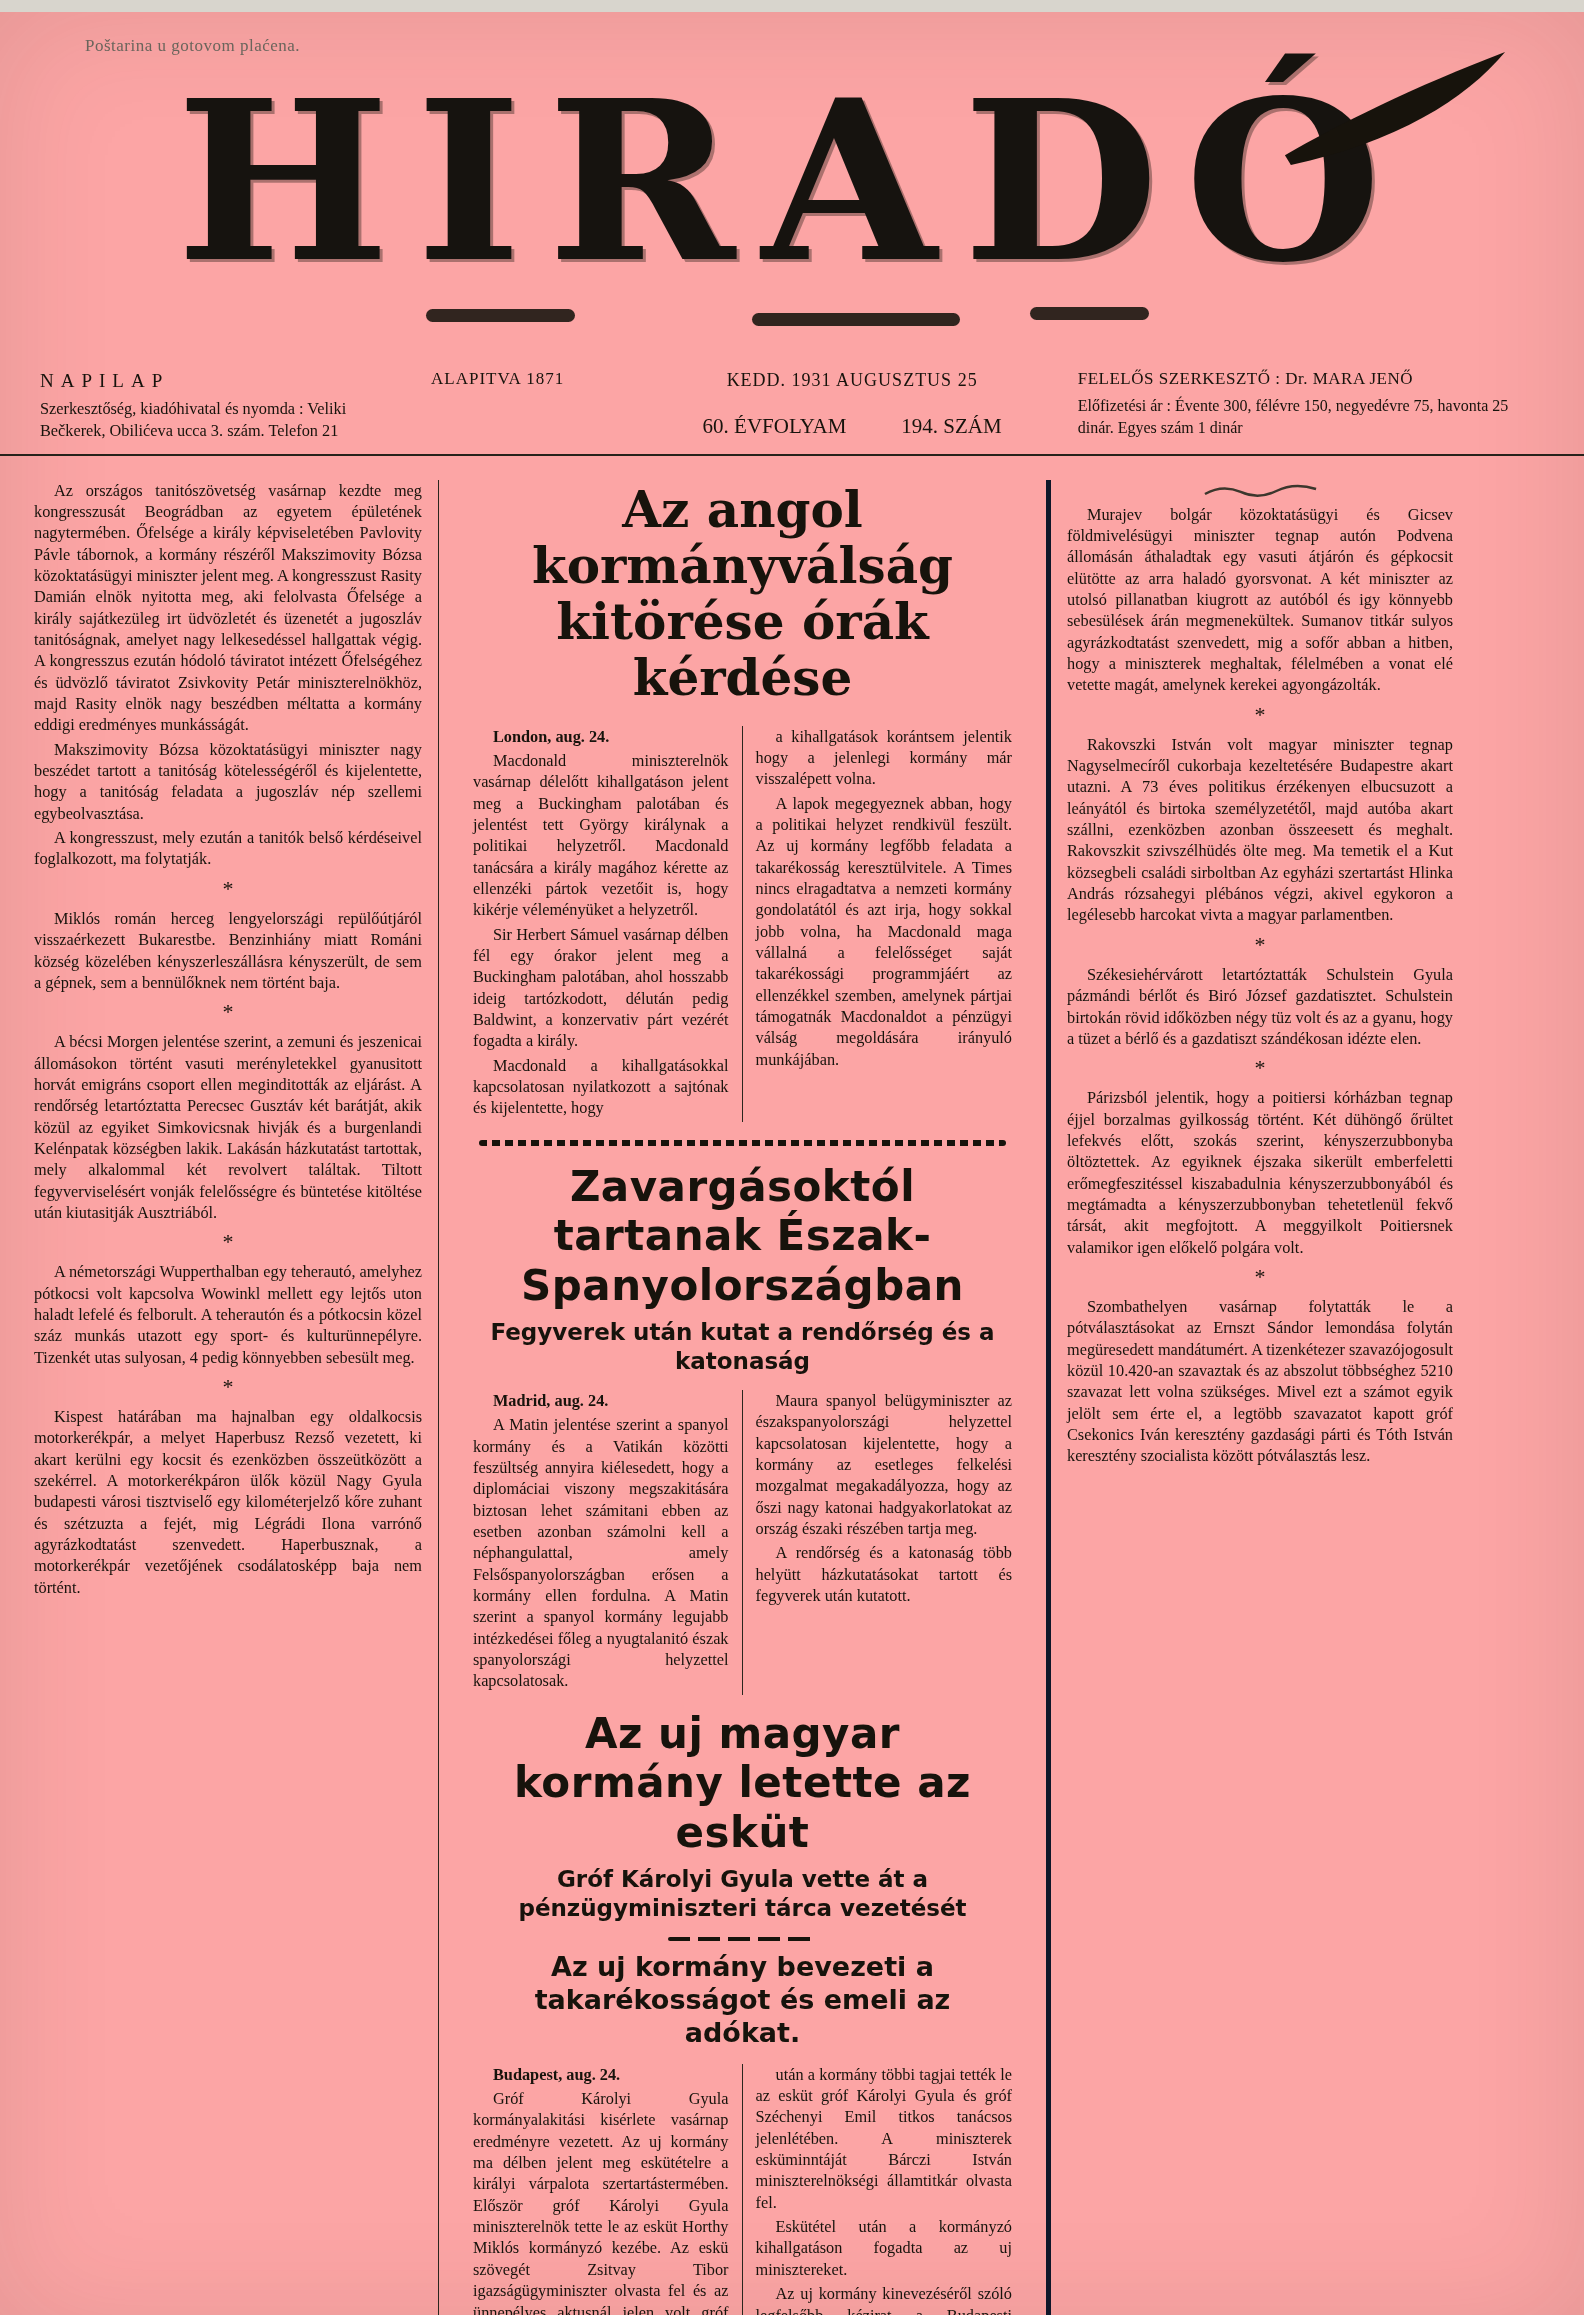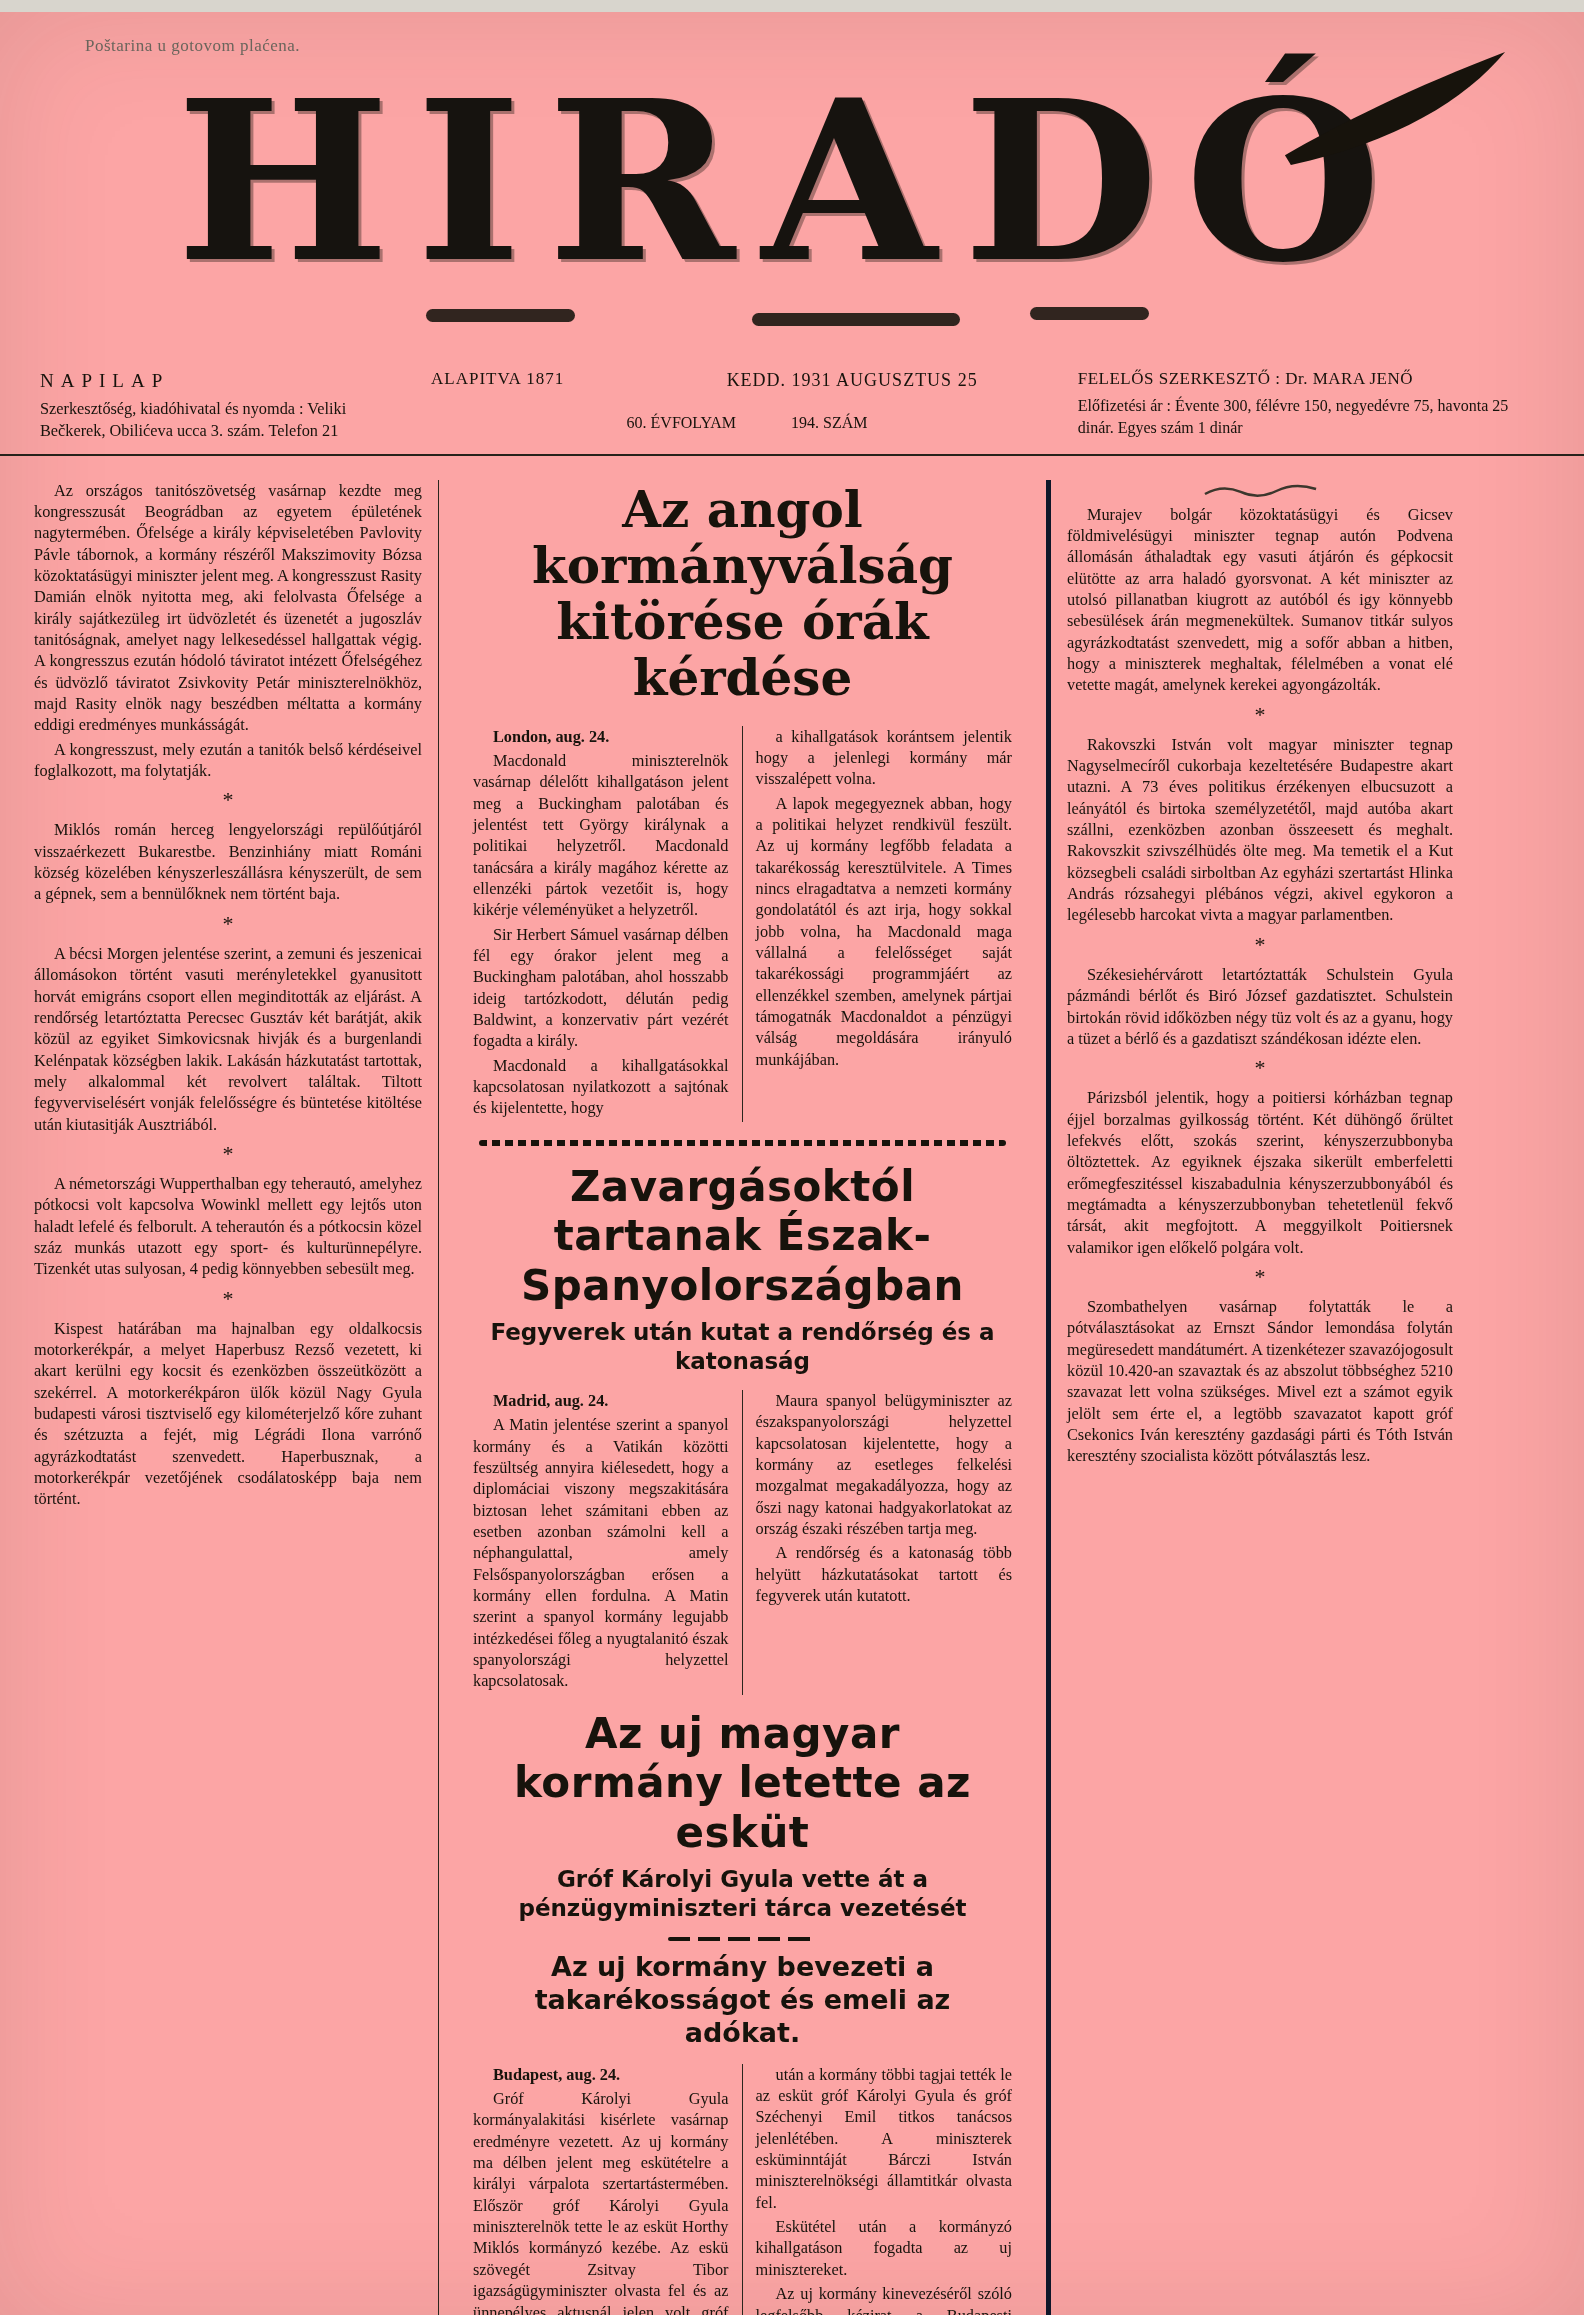--- a/index.html
+++ b/index.html
@@ -36,21 +36,21 @@
   }
   .infobar .cell { box-sizing:border-box; }
   .cell.c1 { width:26%; padding-right:20px; }
   .cell.c2 { width:13%; }
   .cell.c3 { width:30%; text-align:center; }
   .cell.c4 { width:31%; }
   .daily { letter-spacing:7px; font-size:19px; margin-bottom:4px; }
   .editorial { font-size:16.3px; }
   .founded { font-size:17px; letter-spacing:1px; }
   .date-line { font-size:18px; letter-spacing:1px; }
-  .vol-line { margin-top:20px; font-size:16px; display:flex; gap:55px; }
+  .vol-line { margin-top:20px; font-size:21px; display:flex; justify-content:center; gap:55px; }
   .editor-line { font-size:17px; letter-spacing:0.5px; margin-bottom:4px; }
   .subscription { font-size:16px; }
   
   .content { display:flex; padding:24px 34px 0; align-items:stretch; }
   .col { box-sizing:border-box; }
   .col-left  { width:404px; padding-right:16px; }
   .col-mid   { width:613px; padding:0 34px; border-left:1px solid #2a261e; border-right:5px solid #0f172a; }
   .col-right { width:402px; padding-left:16px; }
   .col-left p, .col-right p, .sc p {
     margin:0 0 3px; text-align:justify; text-indent:20px;
@@ -129,20 +129,21 @@
     <div class="cell c4">
       <div class="editor-line">FELELŐS SZERKESZTŐ : Dr. MARA JENŐ</div>
       <div class="subscription">Előfizetési ár : Évente 300, félévre 150, negyedévre 75, havonta 25 dinár. Egyes szám 1 dinár</div>
     </div>
   </div>
 
   <div class="content">
 
     <div class="col col-left">
       <p>Az országos tanitószövetség vasárnap kezdte meg kongresszusát Beográdban az egyetem épületének nagytermében. Őfelsége a király képviseletében Pavlovity Pávle tábornok, a kormány részéről Makszimovity Bózsa közoktatásügyi miniszter jelent meg. A kongresszust Rasity Damián elnök nyitotta meg, aki felolvasta Őfelsége a király sajátkezüleg irt üdvözletét és üzenetét a jugoszláv tanitóságnak, amelyet nagy lelkesedéssel hallgattak végig. A kongresszus ezután hódoló táviratot intézett Őfelségéhez és üdvözlő táviratot Zsivkovity Petár miniszterelnökhöz, majd Rasity elnök nagy beszédben méltatta a kormány eddigi eredményes munkásságát.</p>
+      <p>Makszimovity Bózsa közoktatásügyi miniszter nagy beszédet tartott a tanitóság kötelességéről és kijelentette, hogy a tanitóság feladata a jugoszláv nép szellemi egybeolvasztása.</p>
       <p>A kongresszust, mely ezután a tanitók belső kérdéseivel foglalkozott, ma folytatják.</p>
       <div class="sep-star">*</div>
       <p>Miklós román herceg lengyelországi repülőútjáról visszaérkezett Bukarestbe. Benzinhiány miatt Románi község közelében kényszerleszállásra kényszerült, de sem a gépnek, sem a bennülőknek nem történt baja.</p>
       <div class="sep-star">*</div>
       <p>A bécsi Morgen jelentése szerint, a zemuni és jeszenicai állomásokon történt vasuti merényletekkel gyanusitott horvát emigráns csoport ellen meginditották az eljárást. A rendőrség letartóztatta Perecsec Gusztáv két barátját, akik közül az egyiket Simkovicsnak hivják és a burgenlandi Kelénpatak községben lakik. Lakásán házkutatást tartottak, mely alkalommal két revolvert találtak. Tiltott fegyverviselésért vonják felelősségre és büntetése kitöltése után kiutasitják Ausztriából.</p>
       <div class="sep-star">*</div>
       <p>A németországi Wupperthalban egy teherautó, amelyhez pótkocsi volt kapcsolva Wowinkl mellett egy lejtős uton haladt lefelé és felborult. A teherautón és a pótkocsin közel száz munkás utazott egy sport- és kulturünnepélyre. Tizenkét utas sulyosan, 4 pedig könnyebben sebesült meg.</p>
       <div class="sep-star">*</div>
       <p>Kispest határában ma hajnalban egy oldalkocsis motorkerékpár, a melyet Haperbusz Rezső vezetett, ki akart kerülni egy kocsit és ezenközben összeütközött a szekérrel. A motorkerékpáron ülők közül Nagy Gyula budapesti városi tisztviselő egy kilométerjelző kőre zuhant és szétzuzta a fejét, mig Légrádi Ilona varrónő agyrázkodtatást szenvedett. Haperbusznak, a motorkerékpár vezetőjének csodálatosképp baja nem történt.</p>
     </div>

